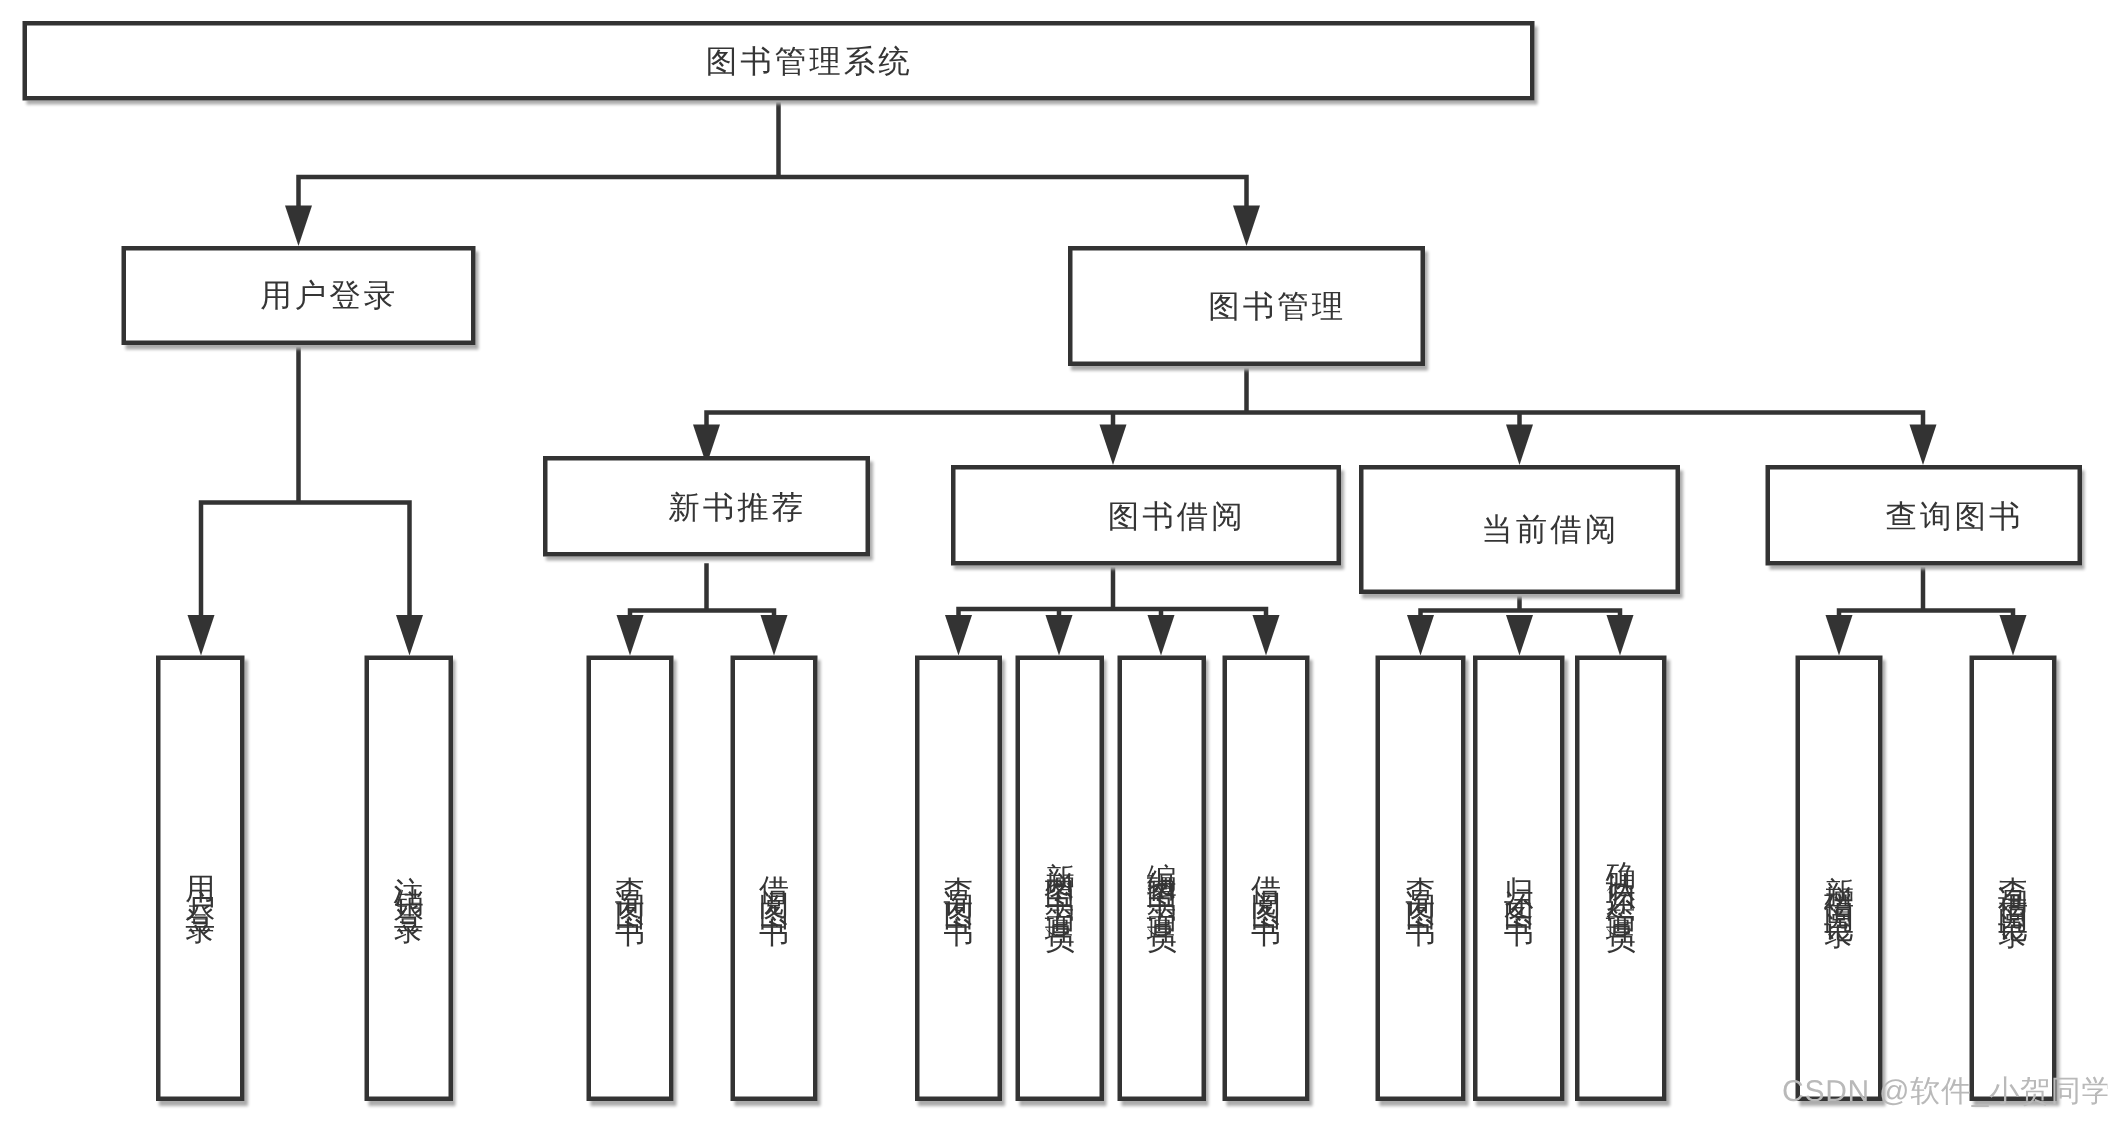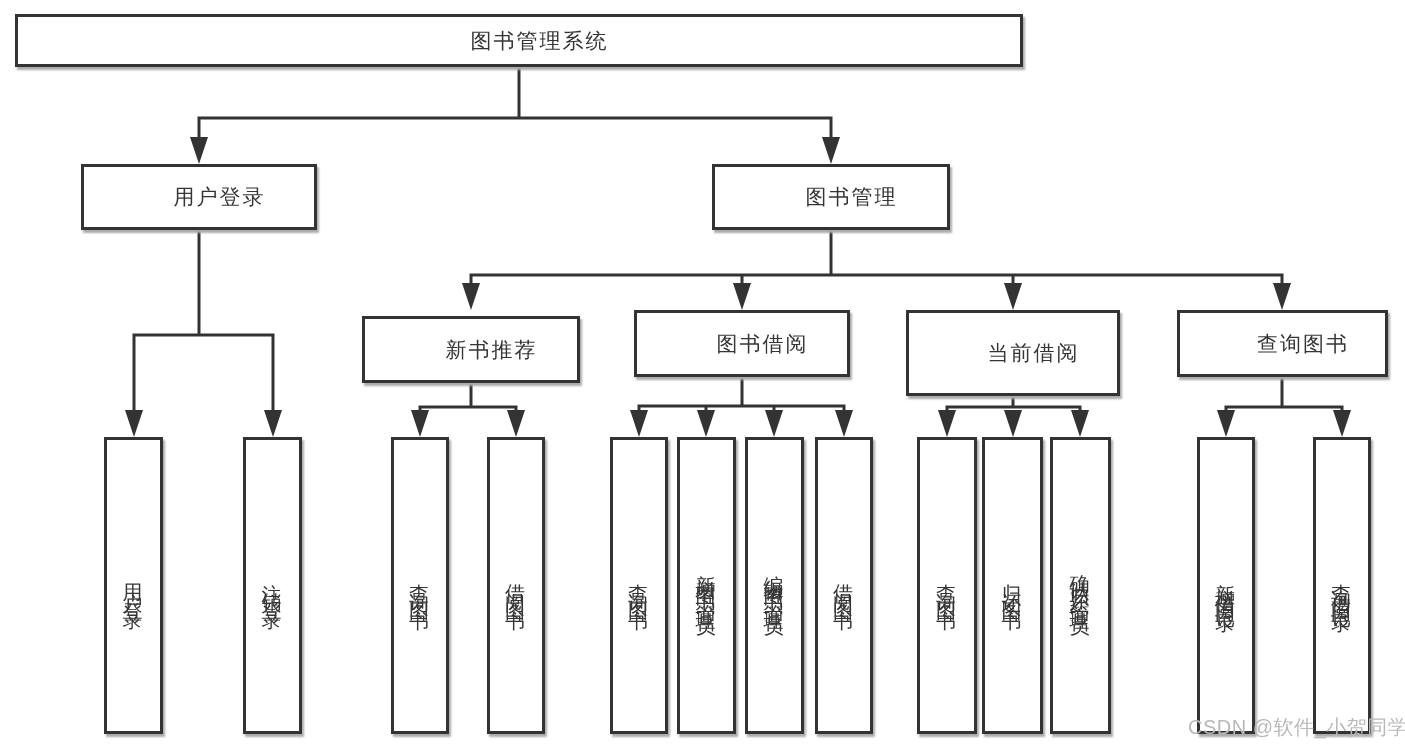--- a/index.html
+++ b/index.html
@@ -77,24 +77,24 @@
     <g>
       <path class="edge" d="M1282 377 V407 M1226 407 H1342 M1226 407 V414 M1342 407 V414"></path>
       <polygon class="arrow" points="1226,437 1217,410 1235,410"></polygon>
       <polygon class="arrow" points="1342,437 1333,410 1351,410"></polygon>
     </g>
   </svg>
 
   <div class="node hnode" style="left:15px;top:14px;width:1008px;height:53px;">图书管理系统</div>
 
   <div class="node hnode" style="left:81px;top:164px;width:236px;height:66px;">用户登录</div>
-  <div class="node hnode" style="left:712px;top:164px;width:238px;height:66px;">图书管理</div>
+  <div class="node hnode" style="left:712px;top:164px;width:238px;height:80px;">图书管理</div>
 
-  <div class="node hnode" style="left:362px;top:316px;width:218px;height:67px;">新书推荐</div>
-  <div class="node hnode" style="left:634px;top:310px;width:216px;height:67px;text-align:right;">图书借阅</div>
+  <div class="node hnode" style="left:362px;top:304px;width:218px;height:67px;">新书推荐</div>
+  <div class="node hnode" style="left:634px;top:310px;width:260px;height:67px;text-align:right;">图书借阅</div>
   <div class="node hnode" style="left:906px;top:310px;width:214px;height:86px;">当前借阅</div>
   <div class="node hnode" style="left:1177px;top:310px;width:211px;height:67px;">查询图书</div>
 
   <div class="node leaf" style="left:104px;top:437px;width:59px;height:297px;">用户登录</div>
   <div class="node leaf" style="left:243px;top:437px;width:59px;height:297px;">注销登录</div>
 
   <div class="node leaf" style="left:391px;top:437px;width:58px;height:297px;">查询图书</div>
   <div class="node leaf" style="left:487px;top:437px;width:58px;height:297px;">借阅图书</div>
 
   <div class="node leaf" style="left:610px;top:437px;width:58px;height:297px;">查询图书</div>

